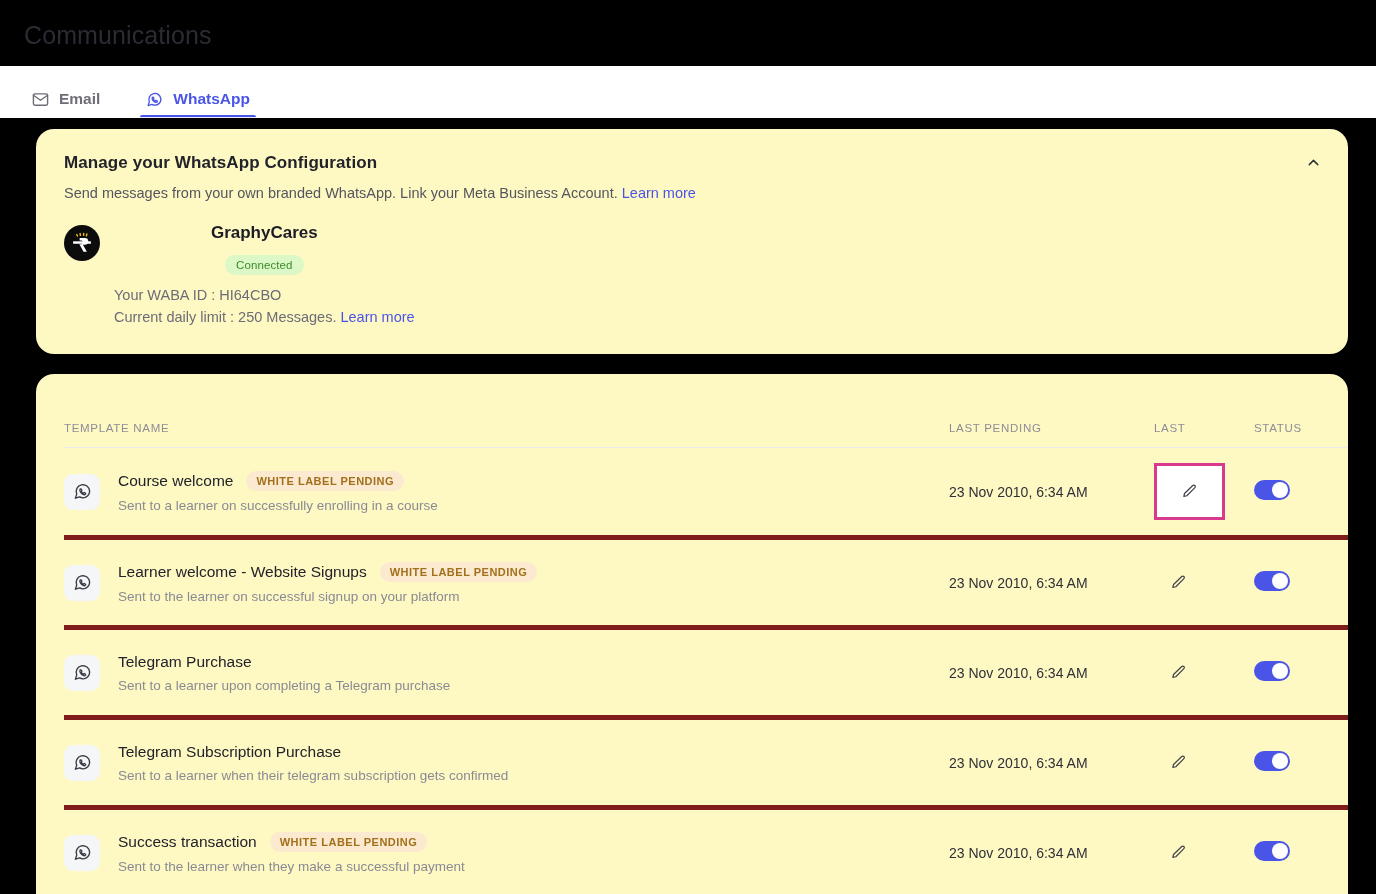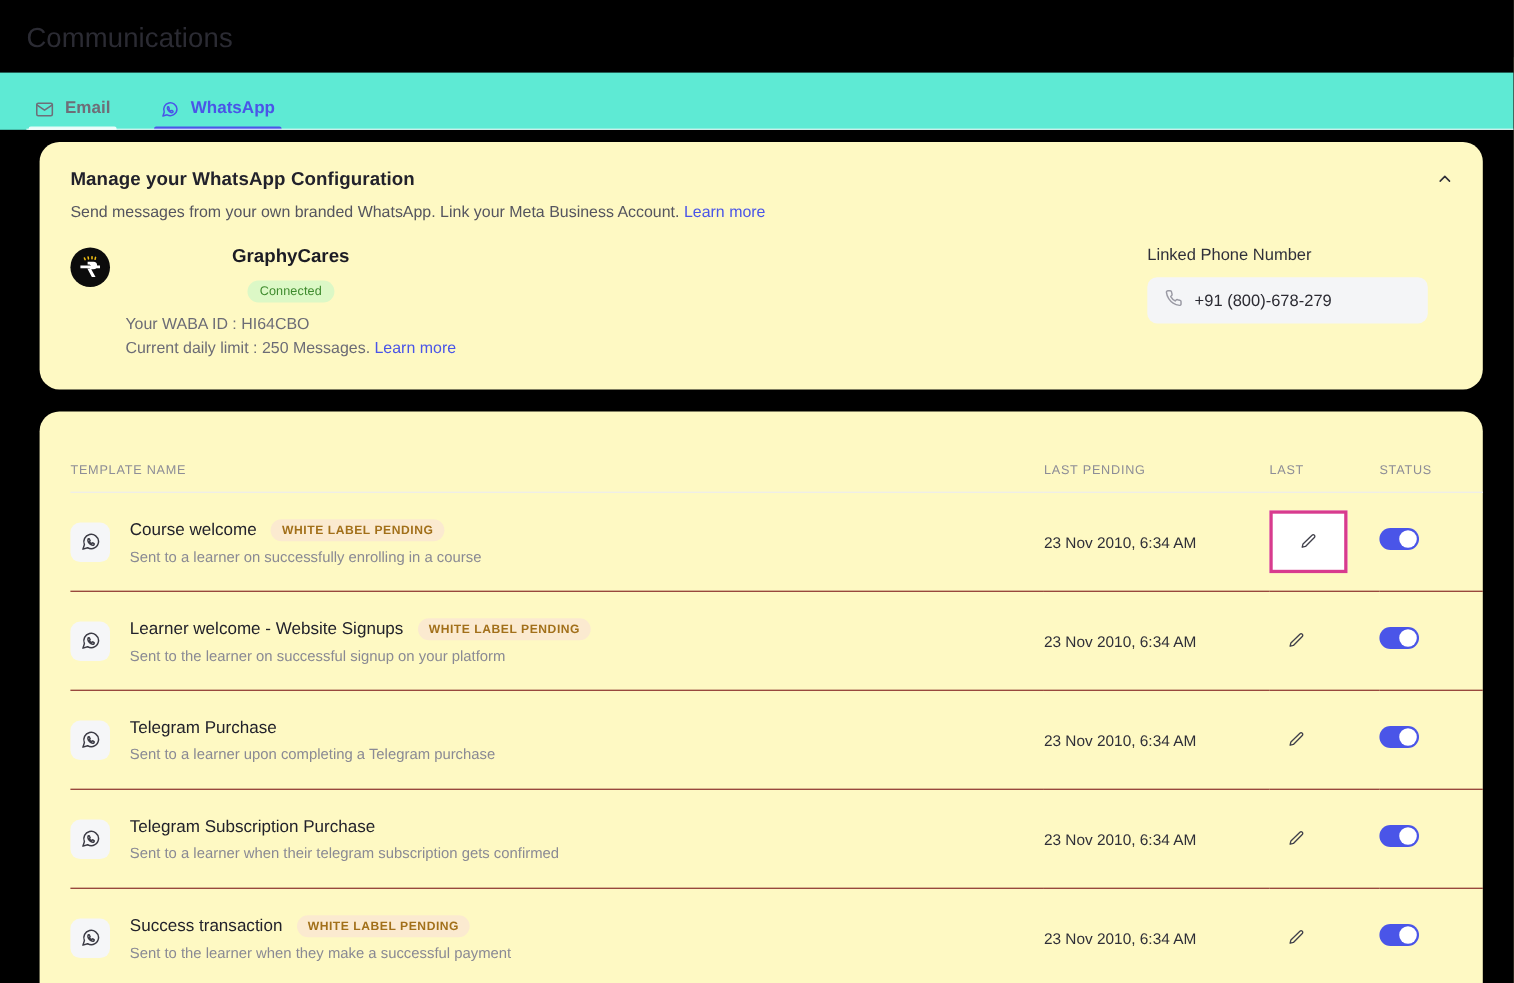--- a/index.html
+++ b/index.html
@@ -21,21 +21,21 @@
     font-size: 25px;
     font-weight: 400;
     color: #2b2b33;
     letter-spacing: .1px;
     line-height: 34px;
   }
 
   
   .tabs-wrap {
     position: relative;
-    background: #5eead4;
+    background: #ffffff;
     height: 52px;
     margin-top: 14px;
   }
   .tabs {
     display: flex;
     align-items: flex-end;
     height: 100%;
     padding-left: 26px;
     gap: 34px;
   }
@@ -181,21 +181,21 @@
   }
   .tbl thead tr { border-bottom: 1px solid #ececf0; }
   .col-name { width: 885px; }
   .col-mod  { width: 205px; }
   .col-edit { width: 100px; }
   .col-stat { width: 100px; }
   .th-mod, .td-mod { text-align: left; }
   .th-edit, .td-edit { text-align: left; }
   .th-stat, .td-stat { text-align: left; }
 
-  .tbl tbody tr { border-bottom: 1px solid #7f1d1d; height: 90px; }
+  .tbl tbody tr { border-bottom: 5px solid #7f1d1d; height: 90px; }
   .tbl td { padding: 0; vertical-align: middle; }
 
   .tpl-cell { display: flex; align-items: center; gap: 18px; }
   .tpl-icon {
     width: 36px; height: 36px; border-radius: 9px;
     background: #f5f6f8;
     display: flex; align-items: center; justify-content: center;
     flex: 0 0 36px;
     color: #3b3b45;
   }
@@ -322,31 +322,20 @@
         <div class="brand-meta">
           <div>Your WABA ID : HI64CBO</div>
           <div>
             <span>Current daily limit : 250 Messages.</span>
             <a class="link" href="#">Learn more</a>
           </div>
         </div>
       </div>
     </div>
 
-    <div class="phone-block">
-      <div class="phone-label">Linked Phone Number</div>
-      <div class="phone-field">
-        <span>
-          <svg width="16" height="16" viewBox="0 0 24 24" fill="none" stroke="currentColor" stroke-width="2" stroke-linecap="round" stroke-linejoin="round">
-            <path d="M22 16.9v3a2 2 0 0 1-2.2 2 19.8 19.8 0 0 1-8.6-3.1 19.5 19.5 0 0 1-6-6A19.8 19.8 0 0 1 2.1 4.2 2 2 0 0 1 4.1 2h3a2 2 0 0 1 2 1.7c.1 1 .3 1.9.6 2.8a2 2 0 0 1-.5 2.1L8 9.9a16 16 0 0 0 6 6l1.3-1.3a2 2 0 0 1 2.1-.4c.9.3 1.8.5 2.8.6a2 2 0 0 1 1.8 2z"></path>
-          </svg>
-        </span>
-        <span>+91 (800)-678-279</span>
-      </div>
-    </div>
 
   </div>
 </div>
 
 <div class="card card-templates">
 
   <table class="tbl">
     <colgroup>
       <col class="col-name">
         <col class="col-mod">

